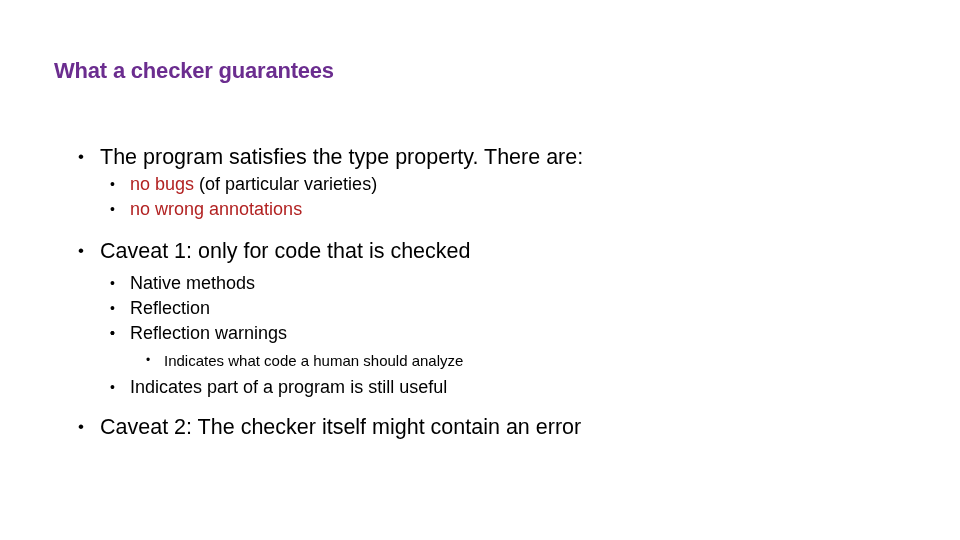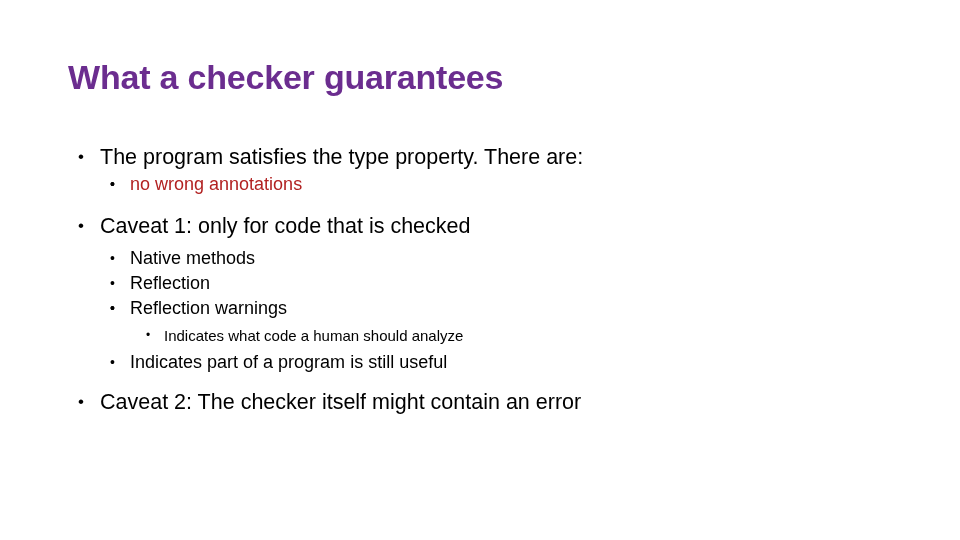--- a/index.html
+++ b/index.html
@@ -14,23 +14,23 @@
     overflow: hidden;
   }
   .slide {
     position: relative;
     width: 960px;
     height: 540px;
     background: #ffffff;
   }
   .slide-title {
     position: absolute;
-    left: 68px;
+    left: 54px;
     top: 58px;
-    font-size: 34px;
+    font-size: 22px;
     font-weight: bold;
     color: #6b2d8f;
     letter-spacing: -0.2px;
     white-space: nowrap;
   }
   .body-block {
     position: absolute;
     left: 68px;
     top: 142px;
     width: 840px;
@@ -102,20 +102,21 @@
   <div class="body-block">
     <ul class="lv">
 
       <li class="item l1">
         <span class="bullet">•</span>
         <span class="txt">The program satisfies the type property.  There are:</span>
       </li>
 
       <li class="item l2">
         <span class="bullet">•</span>
+        <span class="txt"><span class="red">no bugs</span><span> (of particular varieties)</span></span>
       </li>
 
       <li class="item l2">
         <span class="bullet">•</span>
         <span class="txt red">no wrong annotations</span>
       </li>
 
       <li class="item l1 gap-top-caveat1">
         <span class="bullet">•</span>
         <span class="txt"><span>Caveat 1:  only for </span><span class="u">code that is checked</span></span>

